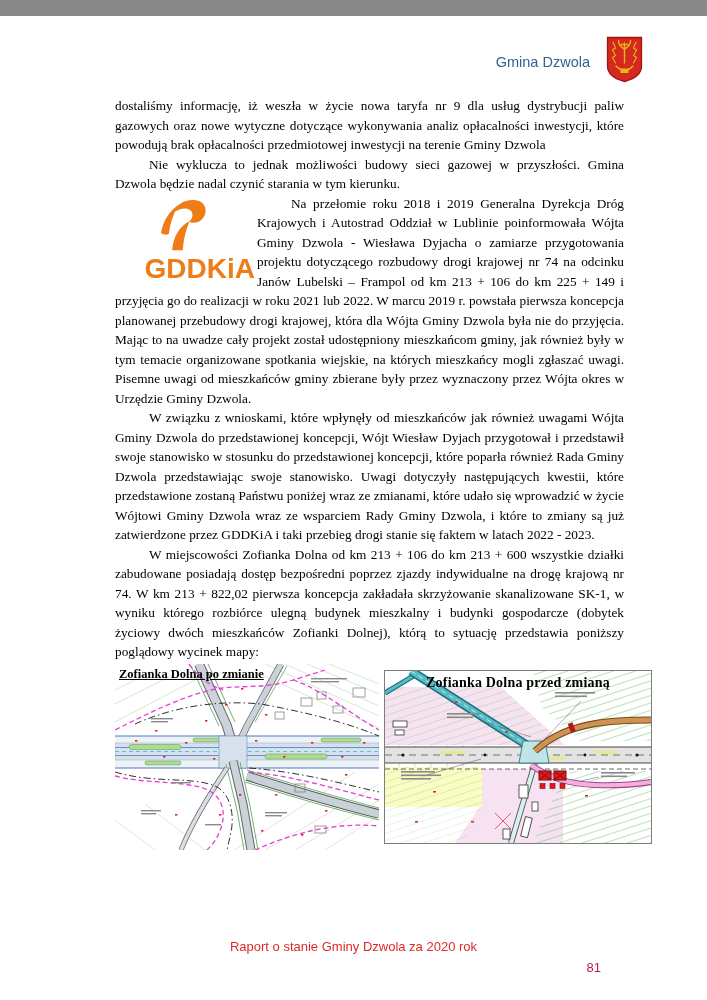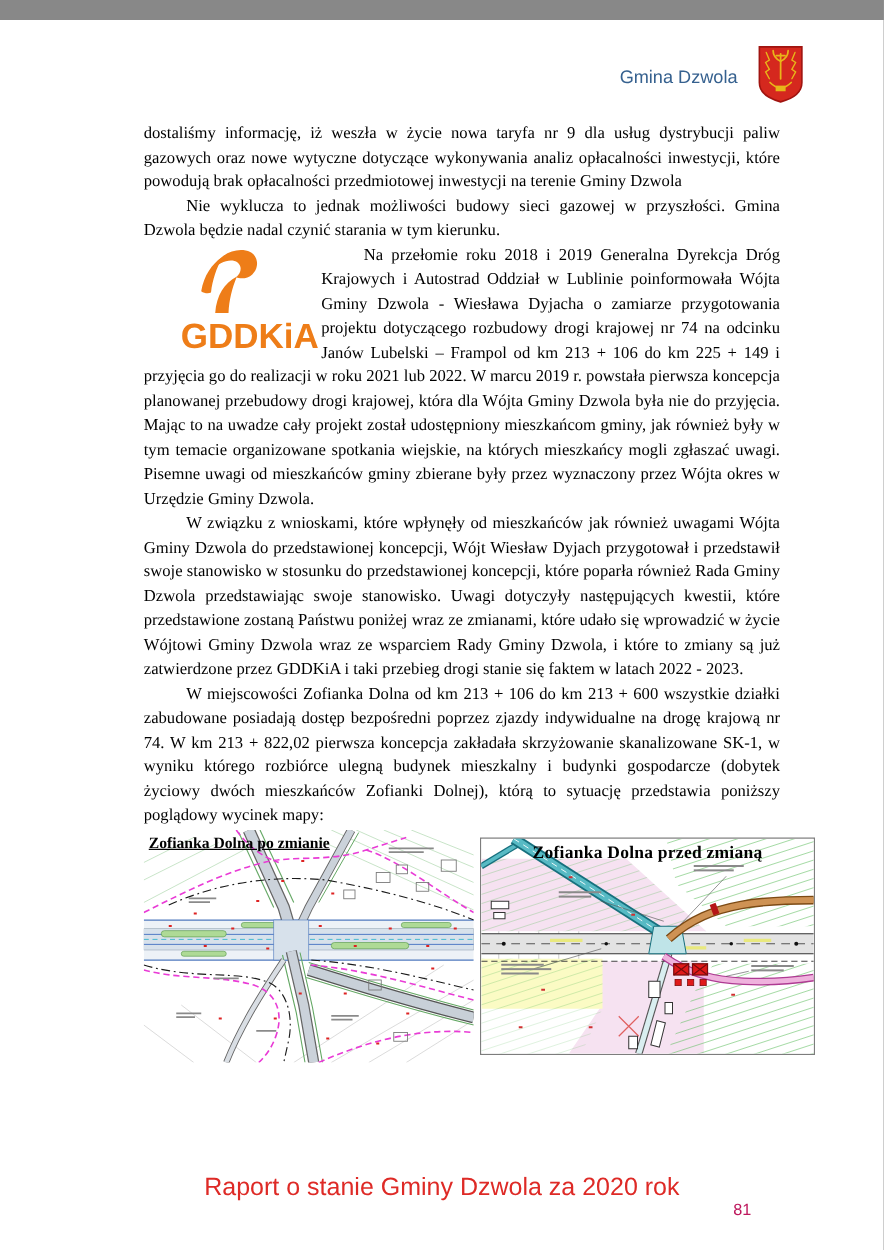--- a/index.html
+++ b/index.html
@@ -27,21 +27,21 @@
   .maps { margin-top:8px; display:flex; align-items:flex-start; gap:5px; }
   .map { position:relative; margin:0; }
   .map-left .mapsvg { border:1px solid #7d7d7d; }
   .map-right { margin-top:-6px; }
   .mapsvg { display:block; background:#fff; }
   .map-title { position:absolute; font-weight:bold; color:#000; white-space:nowrap; font-family:"Liberation Serif", serif; }
   .map-title-left { top:5px; left:50%; transform:translateX(-50%); font-size:14px; letter-spacing:0.2px; }
   .map-title-right { top:3px; left:4px; font-size:12.5px; text-decoration:underline; }
   
   .foot-title { position:absolute; top:923px; left:0; width:707px; text-align:center;
-    font-family:"Liberation Sans", sans-serif; font-size:20px; color:#DE2A26; }
+    font-family:"Liberation Sans", sans-serif; font-size:13px; color:#DE2A26; }
   .foot-page { position:absolute; top:944px; right:106px;
     font-family:"Liberation Sans", sans-serif; font-size:13px; color:#be185d; }
 </style>
 </head>
 <body>
 
 <div class="page">
 
   <header class="hdr">
     <span class="hdr-text">Gmina Dzwola</span>

